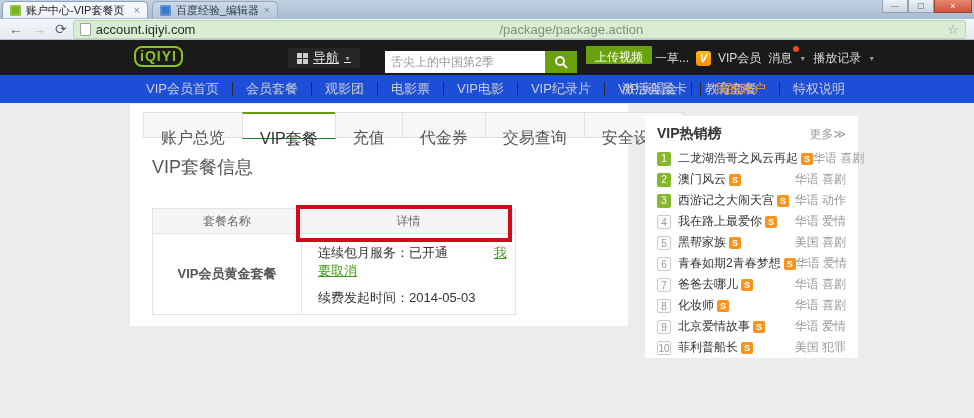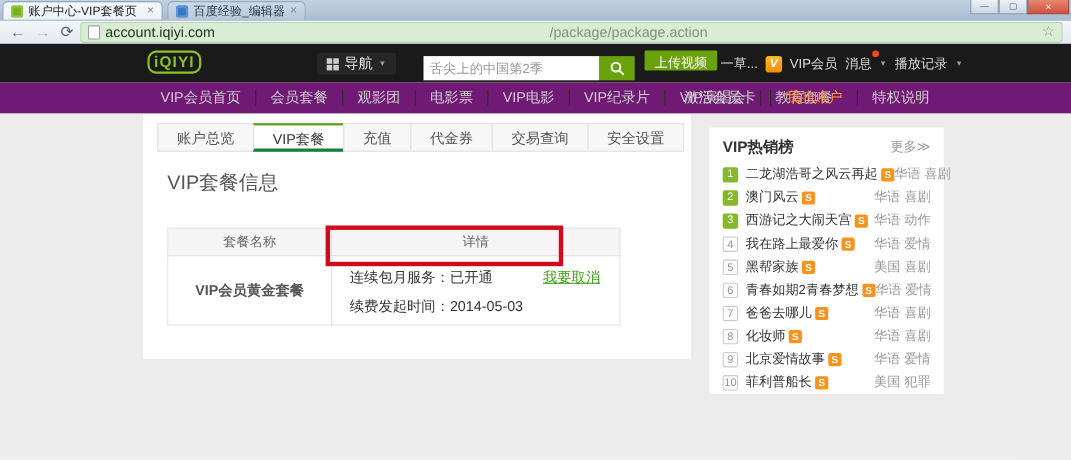--- a/index.html
+++ b/index.html
@@ -34,64 +34,64 @@
 
   
   .siteheader{position:absolute;top:40px;left:0;right:0;height:35px;background:#1a1a1a;}
   .logo{position:absolute;left:130px;top:6px;display:flex;align-items:center;gap:6px;flex-direction:column;}
   .logo-mark{border:2px solid #8cc41f;color:#8cc41f;border-radius:8px;padding:0 4px;font-weight:bold;
     font-size:14px;letter-spacing:1px;line-height:17px;}
   .logo-cn{color:#8cc41f;font-size:19px;font-weight:bold;}
   .logo-dot{color:#8cc41f;font-size:14px;}
   .logo-vip{color:#8cc41f;font-size:14px;}
   .navdrop{position:absolute;left:288px;top:8px;height:20px;display:flex;align-items:center;gap:5px;
-    background:#262626;padding:0 9px;border-radius:2px;color:#e8e8e8;font-size:13px;}
+    background:#262626;padding:0 9px;border-radius:2px;color:#e8e8e8;font-size:13px;text-decoration:underline;}
   .gridicon{width:11px;height:11px;display:grid;grid-template-columns:5px 5px;grid-template-rows:5px 5px;gap:1px;}
   .gridicon i{background:#cfcfcf;}
   .caret{font-size:7px;color:#9a9a9a;}
   .searchbox{position:absolute;left:385px;top:11px;display:flex;}
   .searchinput{width:148px;height:22px;border:none;background:#fff;font-size:12px;color:#999;padding:0 6px;
     font-family:"Liberation Sans","DejaVu Sans",sans-serif;}
   .searchbtn{width:32px;height:22px;background:#6aa20d;border:none;display:flex;align-items:center;justify-content:center;}
   .uploadbtn{position:absolute;left:586px;top:6px;height:18px;line-height:22px;background:#6aa20d;color:#fff;
     font-size:12px;padding:0 9px;border-radius:1px;}
   .userarea{position:absolute;left:655px;top:10px;display:flex;align-items:center;gap:7px;color:#dcdcdc;font-size:12px;}
   .vbadge{width:15px;height:15px;line-height:15px;text-align:center;background:linear-gradient(#ffb91e,#f78c00);
     color:#fff;font-weight:bold;font-size:11px;border-radius:3px;font-style:italic;}
   .msgwrap{position:relative;}
   .reddot{position:absolute;top:-4px;right:-7px;width:6px;height:6px;border-radius:50%;background:#f5471d;}
 
   
-  .subnav{position:absolute;top:75px;left:0;right:0;height:28px;background:#701a75;display:flex;align-items:center;}
+  .subnav{position:absolute;top:75px;left:0;right:0;height:28px;background:#1d4ed8;display:flex;align-items:center;}
   .subnav-left{display:flex;margin-left:133px;}
   .subnav-item{color:#cfcfcf;font-size:13px;padding:0 13px;border-right:1px solid #2c2c2c;line-height:14px;white-space:nowrap;}
   .subnav-item:last-child{border-right:none;}
   .subnav-right{position:absolute;right:116px;display:flex;}
   .subnav-item.hl{color:#ff9a2e;}
 
   
   .maincard{position:absolute;left:130px;top:104px;width:498px;height:222px;background:#fff;}
   .acct-tabs{display:flex;padding:8px 0 0 14px;}
-  .acct-tab{height:26px;line-height:26px;padding:0 17px;font-size:13px;color:#555;background:#f7f7f7;
+  .acct-tab{height:26px;line-height:26px;padding:12px 17px;font-size:16px;color:#555;background:#f7f7f7;
     border:1px solid #e0e0e0;margin-left:-1px;box-sizing:border-box;white-space:nowrap;}
-  .acct-tab.active{background:#fff;border-top:2px solid #5f9c10;border-bottom:3px solid #15803d;color:#333;}
+  .acct-tab.active{background:#fff;border-top:2px solid #5f9c10;border-bottom:1px solid #15803d;color:#333;}
   .section-title{margin:16px 0 10px 22px;font-size:18px;color:#555;}
-  .pkg-table{margin-left:22px;width:412px;border-collapse:collapse;margin-top:29px;}
+  .pkg-table{margin-left:22px;width:364px;border-collapse:collapse;margin-top:29px;}
   .pkg-table th{background:#f5f5f5;border:1px solid #e3e3e3;height:22px;font-size:12px;color:#666;font-weight:normal;}
   .pkg-table td{border:1px solid #e3e3e3;font-size:13px;color:#555;}
   .td-name{width:146px;text-align:center;font-weight:bold;}
   .td-detail{padding:7px 0 7px 16px;}
   .detail-line1{margin:3px 0 9px;color:#333;}
   .cancel-link{color:#3f9f15;text-decoration:underline;margin-left:42px;}
   .detail-line2{color:#333;}
   .annotation{position:absolute;left:166px;top:101px;width:208px;height:29px;border:4px solid #cf0a1a;z-index:5;}
 
   
   .sidecard{position:absolute;left:645px;top:116px;width:213px;height:242px;background:#fff;box-sizing:border-box;}
-  .side-head{display:flex;justify-content:space-between;align-items:flex-start;padding:9px 12px 5px;gap:40px;}
+  .side-head{display:flex;justify-content:space-between;align-items:flex-end;padding:9px 12px 5px;gap:40px;}
   .side-title{font-size:14px;font-weight:bold;color:#333;}
   .side-more{font-size:12px;color:#999;}
   .hot-row{display:flex;align-items:center;height:21px;padding:0 12px;font-size:12px;}
   .rank{width:14px;height:14px;line-height:14px;text-align:center;font-size:10px;margin-right:7px;
     border-radius:2px;box-sizing:border-box;flex:0 0 auto;}
   .rank.top{background:#85b82b;color:#fff;}
   .rank.norm{background:#fbfbfb;border:1px solid #ccc;color:#999;}
   .hot-title{color:#333;white-space:nowrap;}
   .sbadge{width:12px;height:12px;line-height:12px;text-align:center;background:#f7941e;color:#fff;
     font-size:9px;font-weight:bold;border-radius:2px;margin-left:3px;flex:0 0 auto;}

